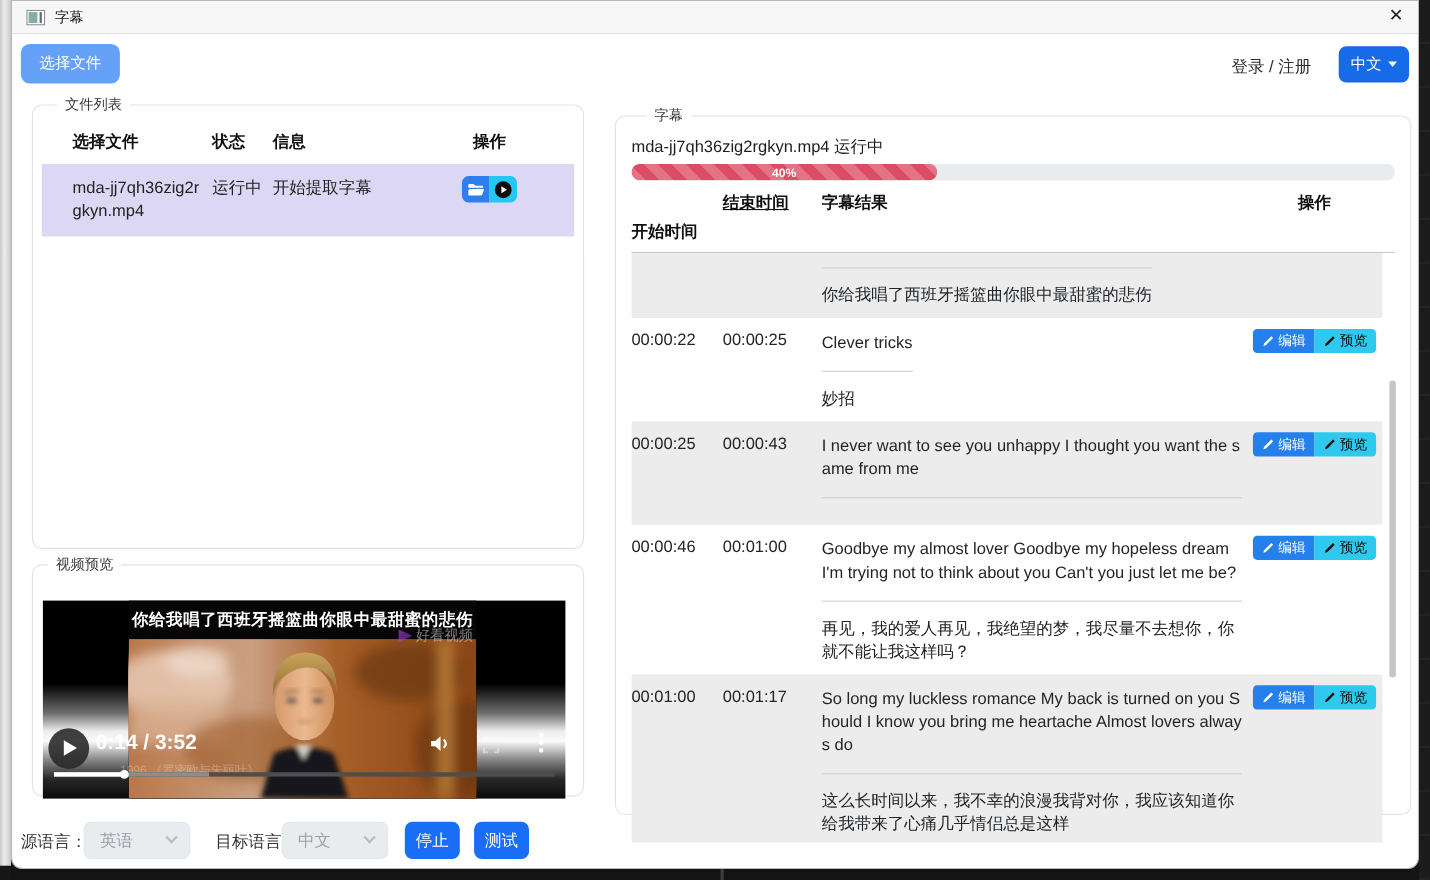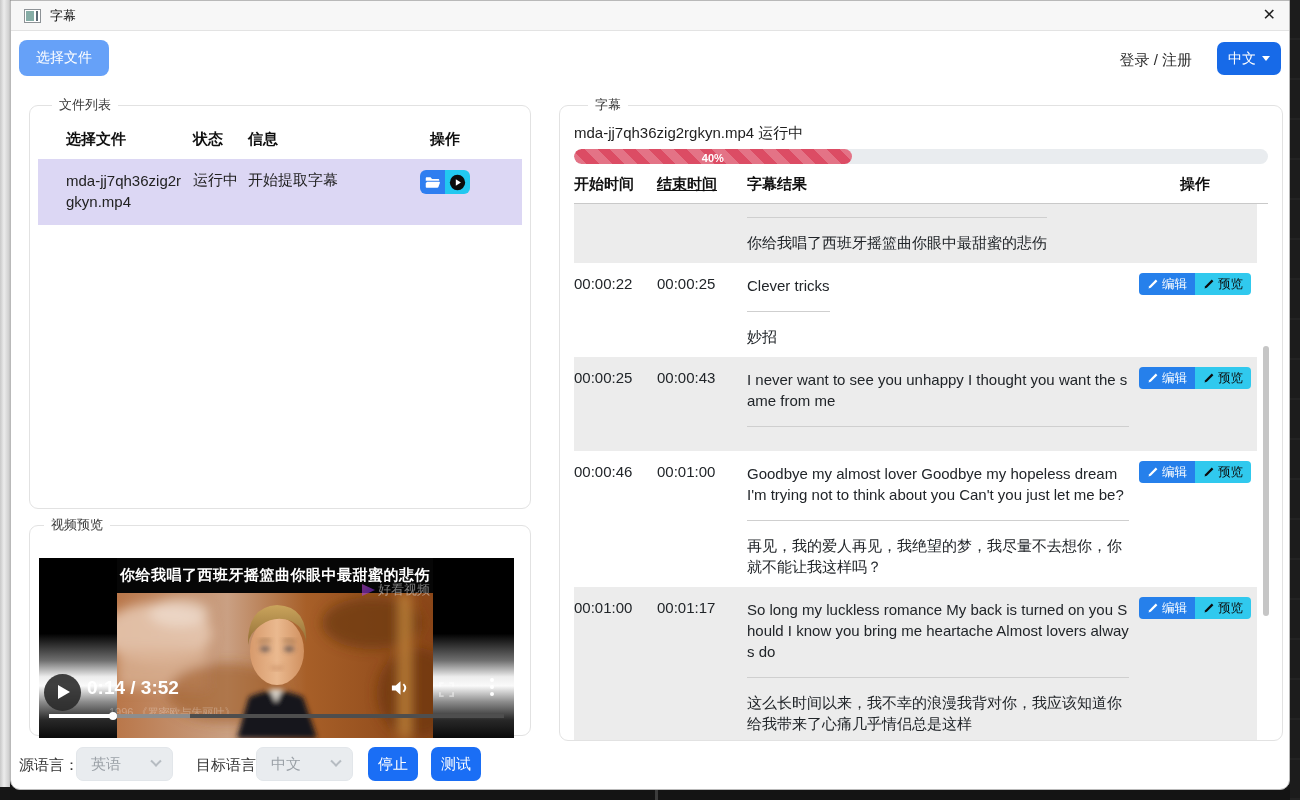--- a/index.html
+++ b/index.html
@@ -42,34 +42,34 @@
   .btn-lang { position:absolute; right:8px; top:11px; height:33px; padding:0 11px;
     background:#176ae8; color:#fff; font-size:14px; border:none; border-radius:7px;
     display:flex; align-items:center; gap:6px; }
   .caret-down { width:0; height:0; border-left:4px solid transparent; border-right:4px solid transparent; border-top:5px solid #fff; }
 
   
   fieldset.panel { position:absolute; border:1px solid #e2e2e2; border-radius:9px; background:#fff; }
   fieldset.panel legend { margin-left:14px; padding:0 7px; font-size:13px; color:#3a3a3a; }
 
   
-  #file-panel { left:18px; top:95px; width:502px; height:413px; padding:0 8px; }
+  #file-panel { left:18px; top:85px; width:502px; height:413px; padding:0 8px; }
   .ft-header { display:flex; margin-top:16px; padding-left:28px; font-weight:bold; font-size:15px; color:#101010; }
   .ft-col-name { width:127px; } .ft-col-status { width:55px; } .ft-col-info { width:182px; } .ft-col-actions { flex:1; }
   .ft-row { display:flex; margin-top:10px; padding:11px 0 13px 28px; background:#dcd7f4; font-size:15px; color:#222; }
   .ft-cell-name { width:127px; line-height:21px; word-break:break-all; padding-right:4px; }
   .ft-cell-status { width:55px; padding-top:1px; } .ft-cell-info { width:182px; padding-top:1px; }
   .ft-cell-actions { flex:1; }
   .file-btn-group { display:flex; margin-left:-10px; }
   .icon-btn { width:25px; height:24px; border:none; display:flex; align-items:center; justify-content:center; }
   .icon-btn.folder { background:#2e7ef0; border-radius:6px 0 0 6px; }
   .icon-btn.play   { background:#22c8f0; border-radius:0 6px 6px 0; }
 
   
-  #video-panel { left:18px; top:515px; width:502px; height:220px; }
+  #video-panel { left:18px; top:503px; width:502px; height:220px; }
   .player { position:absolute; left:9px; top:24px; width:475px; height:180px; overflow:hidden;
     background:linear-gradient(180deg,#000 0%,#000 42%,#6f6f6f 57%,#ededed 66%,#fafafa 71%,#8b8b8b 80%,#282828 90%,#0a0a0a 100%); }
   .movie-frame { position:absolute; left:78px; top:0; width:316px; height:100%; background:#000; }
   .sub-bar { height:35px; background:#060606; color:#fff; font-weight:bold; font-size:15px;
     display:flex; align-items:center; justify-content:center; white-space:nowrap; letter-spacing:0.5px; }
   .scene { position:absolute; left:0; top:35px; width:316px; height:145px; }
   .watermark { position:absolute; top:23px; right:3px; display:flex; align-items:center; gap:3px; opacity:.55; }
   .watermark-logo { width:13px; height:12px; background:linear-gradient(135deg,#d04fe0,#7b2ff7);
     clip-path:polygon(0 0,100% 50%,0 100%); }
   .watermark-text { color:#dedede; font-size:13px; }
@@ -91,21 +91,21 @@
   
   #subs-panel { left:548px; top:95px; width:724px; height:645px; padding:0 14px; }
   .file-status { margin-top:10px; font-size:15px; color:#1e1e1e; }
   .progressbar { margin-top:6px; height:15px; background:#e9ecef; border-radius:8px; overflow:hidden; position:relative; }
   .progressbar-fill { height:100%; background-color:#dc4c64; border-radius:8px;
     background-image:repeating-linear-gradient(45deg, rgba(255,255,255,.22) 0 9px, transparent 9px 18px);
     display:flex; align-items:center; justify-content:center; }
   .progressbar-label { font-size:11px; font-weight:bold; color:#fff; }
   .st-header { position:relative; display:flex; margin-top:11px; padding-bottom:9px;
     border-bottom:1px solid #c9c9c9; font-weight:bold; font-size:15px; color:#101010; }
-  .st-col-start { width:83px; } .st-col-end { width:90px;text-decoration:underline; } .st-col-result { flex:1; }
+  .st-col-start { width:83px;margin-top:26px; } .st-col-end { width:90px;text-decoration:underline; } .st-col-result { flex:1; }
   .st-col-actions { position:absolute; right:58px; top:0; }
   .st-rows { width:683px; height:536px; overflow:hidden; position:relative; }
   .st-row { position:relative; display:flex; padding:12px 0 10px; font-size:15px; color:#212529; }
   .st-row.gray { background:#ececec; }
   .st-cell-start { width:83px; } .st-cell-end { width:90px; }
   .st-cell-sub { width:382px; line-height:21px; }
   .sub-block { display:inline-block; max-width:100%; vertical-align:top; }
   .sub-en { word-break:break-all; }
   .sub-hr { border-top:1px solid #cfcfcf; height:1px; margin:15px 0 14px; }
   .st-row.partial .sub-hr { margin-top:1px; }

